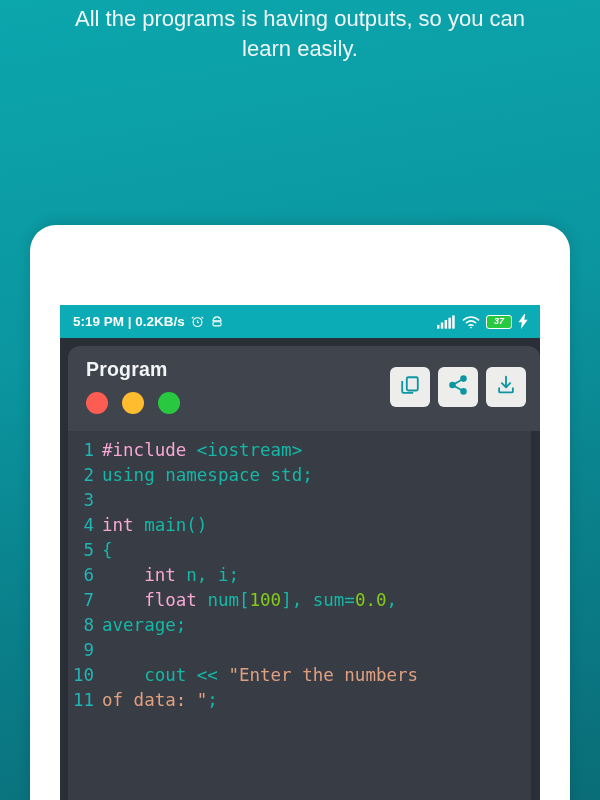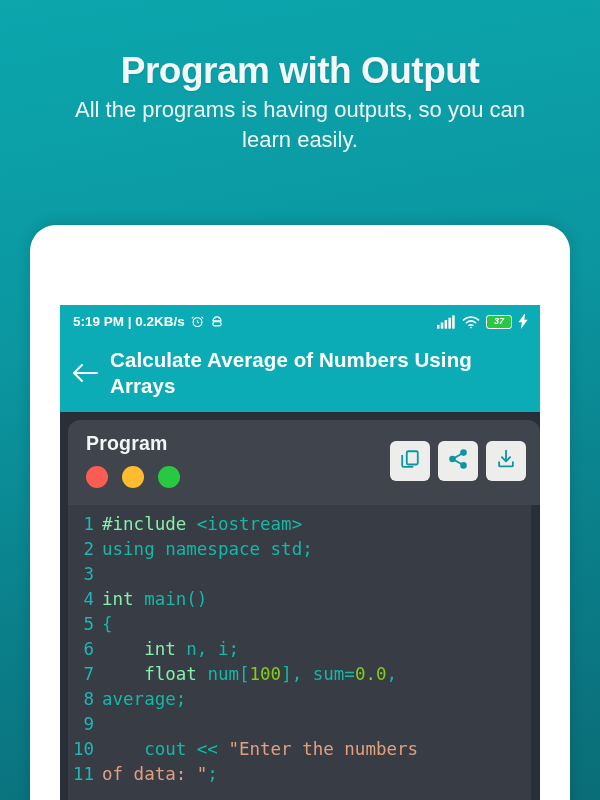--- a/index.html
+++ b/index.html
@@ -102,32 +102,31 @@
   .code {
     font-family:"DejaVu Sans Mono", monospace; font-size:17.5px; line-height:25px;
     color:#e6e9ea; white-space:pre;
   }
   .code .row { display:flex; }
   .lnum {
     color:#22b5b5; width:34px; flex:0 0 34px; text-align:right;
     padding-right:8px; user-select:none;
   }
   .ltext { white-space:pre; }
-  .kw  { color:#86efac; }
+  .kw  { color:#f9a8d4; }
   .num { color:#84cc16; }
   .str { color:#e0a080; }
   .pl  { color:#14b8a6; }
 </style>
 </head>
 <body>
 
 <div id="screen">
 
   <div class="promo">
-    <div class="promo-title">Program with Output</div>
     <div class="promo-sub">All the programs is having outputs, so you can learn easily.</div>
   </div>
 
   <div class="phone">
     <div class="app">
 
       <div class="statusbar">
         <div class="sb-left">
           <span>5:19 PM | 0.2KB/s</span>
           <span class="ico">
@@ -168,29 +167,20 @@
             <span>37</span>
           </span>
           <span class="ico">
             <svg width="11" height="15" viewBox="0 0 12 18">
                 <path d="M7 0L0 10h4l-1 8 8-11H7l1-7z" fill="#ffffff"></path>
               </svg>
           </span>
         </div>
       </div>
 
-      <div class="toolbar">
-        <div class="back-arrow">
-          <svg width="26" height="22" viewBox="0 0 26 22" fill="none" stroke="#ffffff" stroke-width="2" stroke-linecap="round" stroke-linejoin="round">
-            <path d="M25 11H2"></path>
-              <path d="M10 3L2 11l8 8"></path>
-          </svg>
-        </div>
-        <div class="toolbar-title">Calculate Average of Numbers Using Arrays</div>
-      </div>
 
       <div class="program-area">
         <div class="program-card">
 
           <div class="card-head">
             <div>
               <div class="card-title">Program</div>
               <div class="dots">
                 <span class="dot red"></span>
                 <span class="dot yellow"></span>

